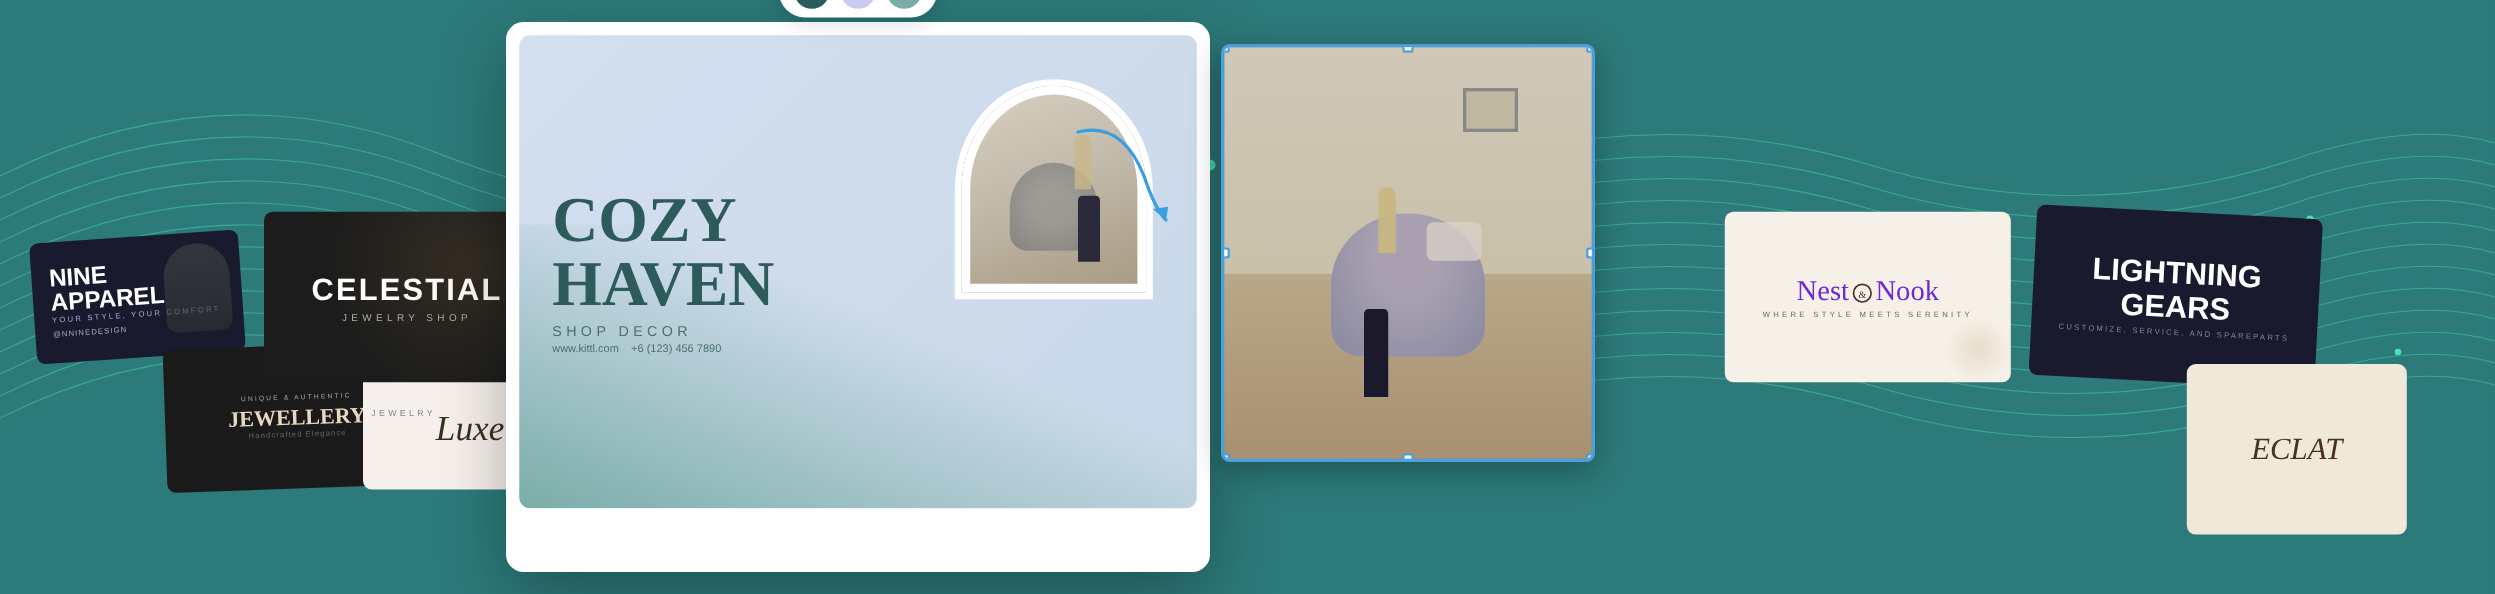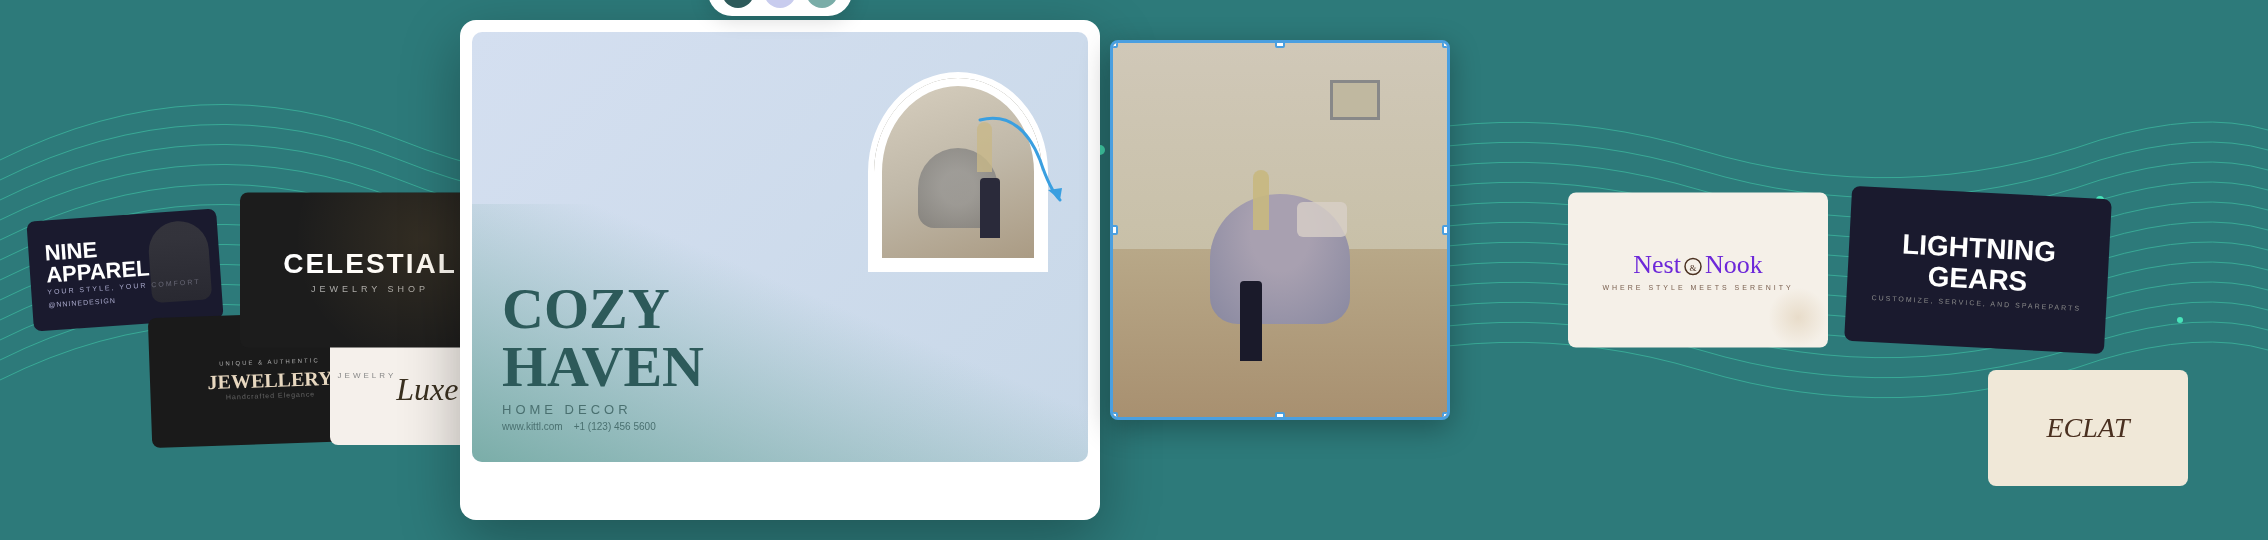--- a/index.html
+++ b/index.html
@@ -171,21 +171,21 @@
 
     
     .card-cozy-haven {
       margin: 12px;
       width: calc(100% - 24px);
       height: calc(100% - 70px);
       background: linear-gradient(135deg, #d4dff0 0%, #c8d8e8 100%);
       border-radius: 10px;
       display: flex;
       flex-direction: column;
-      justify-content: flex-end;
+      justify-content: center;
       padding: 30px;
       position: relative;
       overflow: hidden;
     }
 
     .cozy-haven-wave {
       position: absolute;
       bottom: 0;
       left: 0;
       width: 100%;
@@ -283,21 +283,21 @@
       flex-direction: column;
       align-items: center;
       justify-content: center;
       padding: 16px;
     }
 
     .card-eclat {
       right: 80px;
       bottom: 10%;
       width: 200px;
-      height: 116px;
+      height: 155px;
       background: #f0e8d8;
       border-radius: 8px;
       display: flex;
       align-items: center;
       justify-content: center;
       padding: 12px;
     }
 
     
     .nine-title {
@@ -542,25 +542,25 @@
 
           <div style="position:absolute; bottom:50%; right:30%; width:15px; height:50px; background:#c8b888; border-radius:10px 10px 0 0; opacity:0.8;"></div>
         </div>
 
         <div style="position:absolute;top:0;left:0;right:0;bottom:0;border:8px solid white;border-radius:50% 50% 0 0;"></div>
       </div>
 
       <div>
         <div class="cozy-haven-title">COZY</div>
         <div class="cozy-haven-title">HAVEN</div>
-        <div class="cozy-haven-sub">HOME DECOR</div>
+        <div class="cozy-haven-sub">SHOP DECOR</div>
         <div class="cozy-haven-contact">
           <span>www.kittl.com</span>
           &nbsp;&nbsp;
-          <span>+1 (123) 456 5600</span>
+          <span>+6 (123) 456 7890</span>
         </div>
       </div>
     </div>
   </div>
 
   <svg style="position:absolute; left:960px; top:100px; z-index:15; width:120px; height:120px;" viewBox="0 0 120 120">
     <path d="M20,20 Q60,10 80,60 Q90,90 100,100" stroke="#3a9fe0" stroke-width="3" fill="none" stroke-linecap="round"></path>
     <polygon points="100,100 88,90 102,88" fill="#3a9fe0"></polygon>
   </svg>
 

